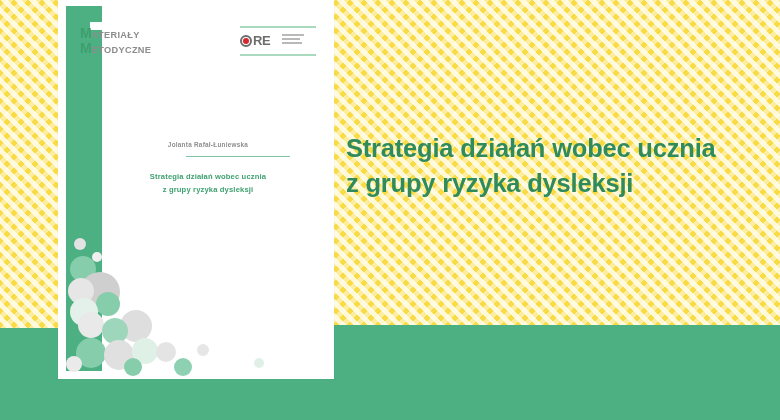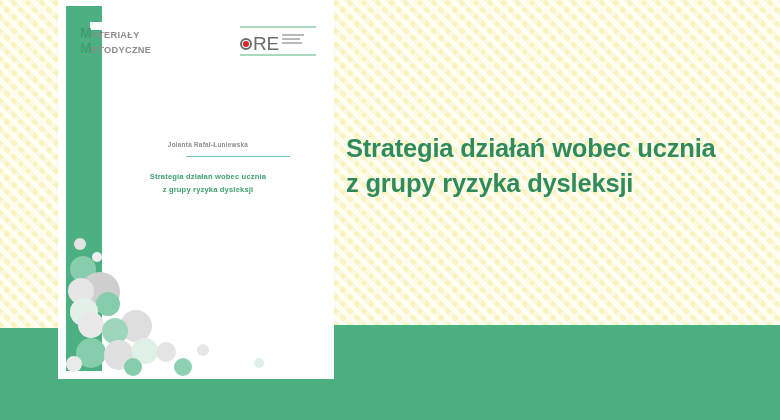--- a/index.html
+++ b/index.html
@@ -4,21 +4,21 @@
 <style>
   * { box-sizing: border-box; margin: 0; padding: 0; }
   html, body {
     width: 780px; height: 420px;
     overflow: hidden;
     font-family: "Liberation Sans", sans-serif;
   }
   #stage {
     position: relative;
     width: 780px; height: 420px;
-    background: #fef9c3;
+    background: #fde047;
     overflow: hidden;
   }
   
   #bg-texture {
     position: absolute; inset: 0;
     background-image:
       repeating-linear-gradient(45deg,
         rgba(255,255,255,0.85) 0px, rgba(255,255,255,0.85) 5px,
         rgba(0,0,0,0.012) 5px, rgba(0,0,0,0.012) 10px),
       repeating-linear-gradient(-45deg,
@@ -103,21 +103,21 @@
     border: 2px solid #6d6d6d;
     border-radius: 50%;
   }
   #logo-o-dot {
     position: absolute; left: 50%; top: 50%;
     transform: translate(-50%,-50%);
     width: 6px; height: 6px; border-radius: 50%;
     background: #d6272e;
   }
   #logo-re {
-    font-size: 19px; font-weight: 400; color: #6d6d6d;
+    font-size: 13px; font-weight: 700; color: #6d6d6d;
     letter-spacing: -0.3px; line-height: 1;
   }
   #logo-words {
     position: absolute; left: 42px; top: 8px;
     display: flex; flex-direction: column; gap: 2px;
   }
   .logo-word-bar { height: 2px; background: #b9b9b9; }
   .w1 { width: 22px; } .w2 { width: 18px; } .w3 { width: 20px; }
 
   

